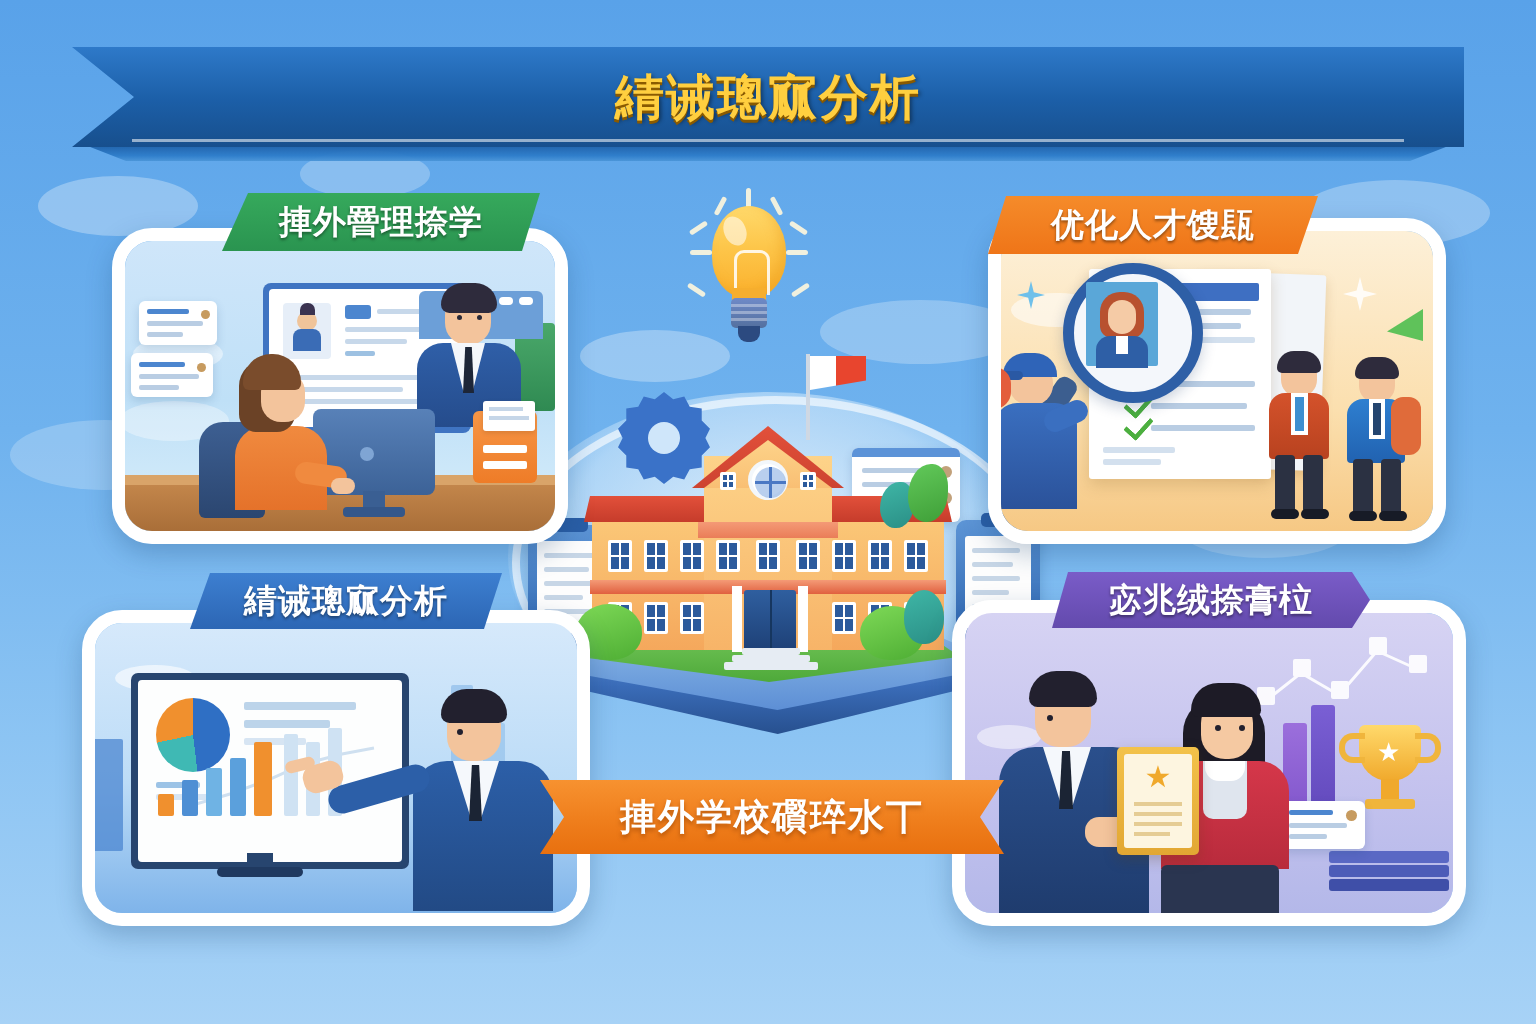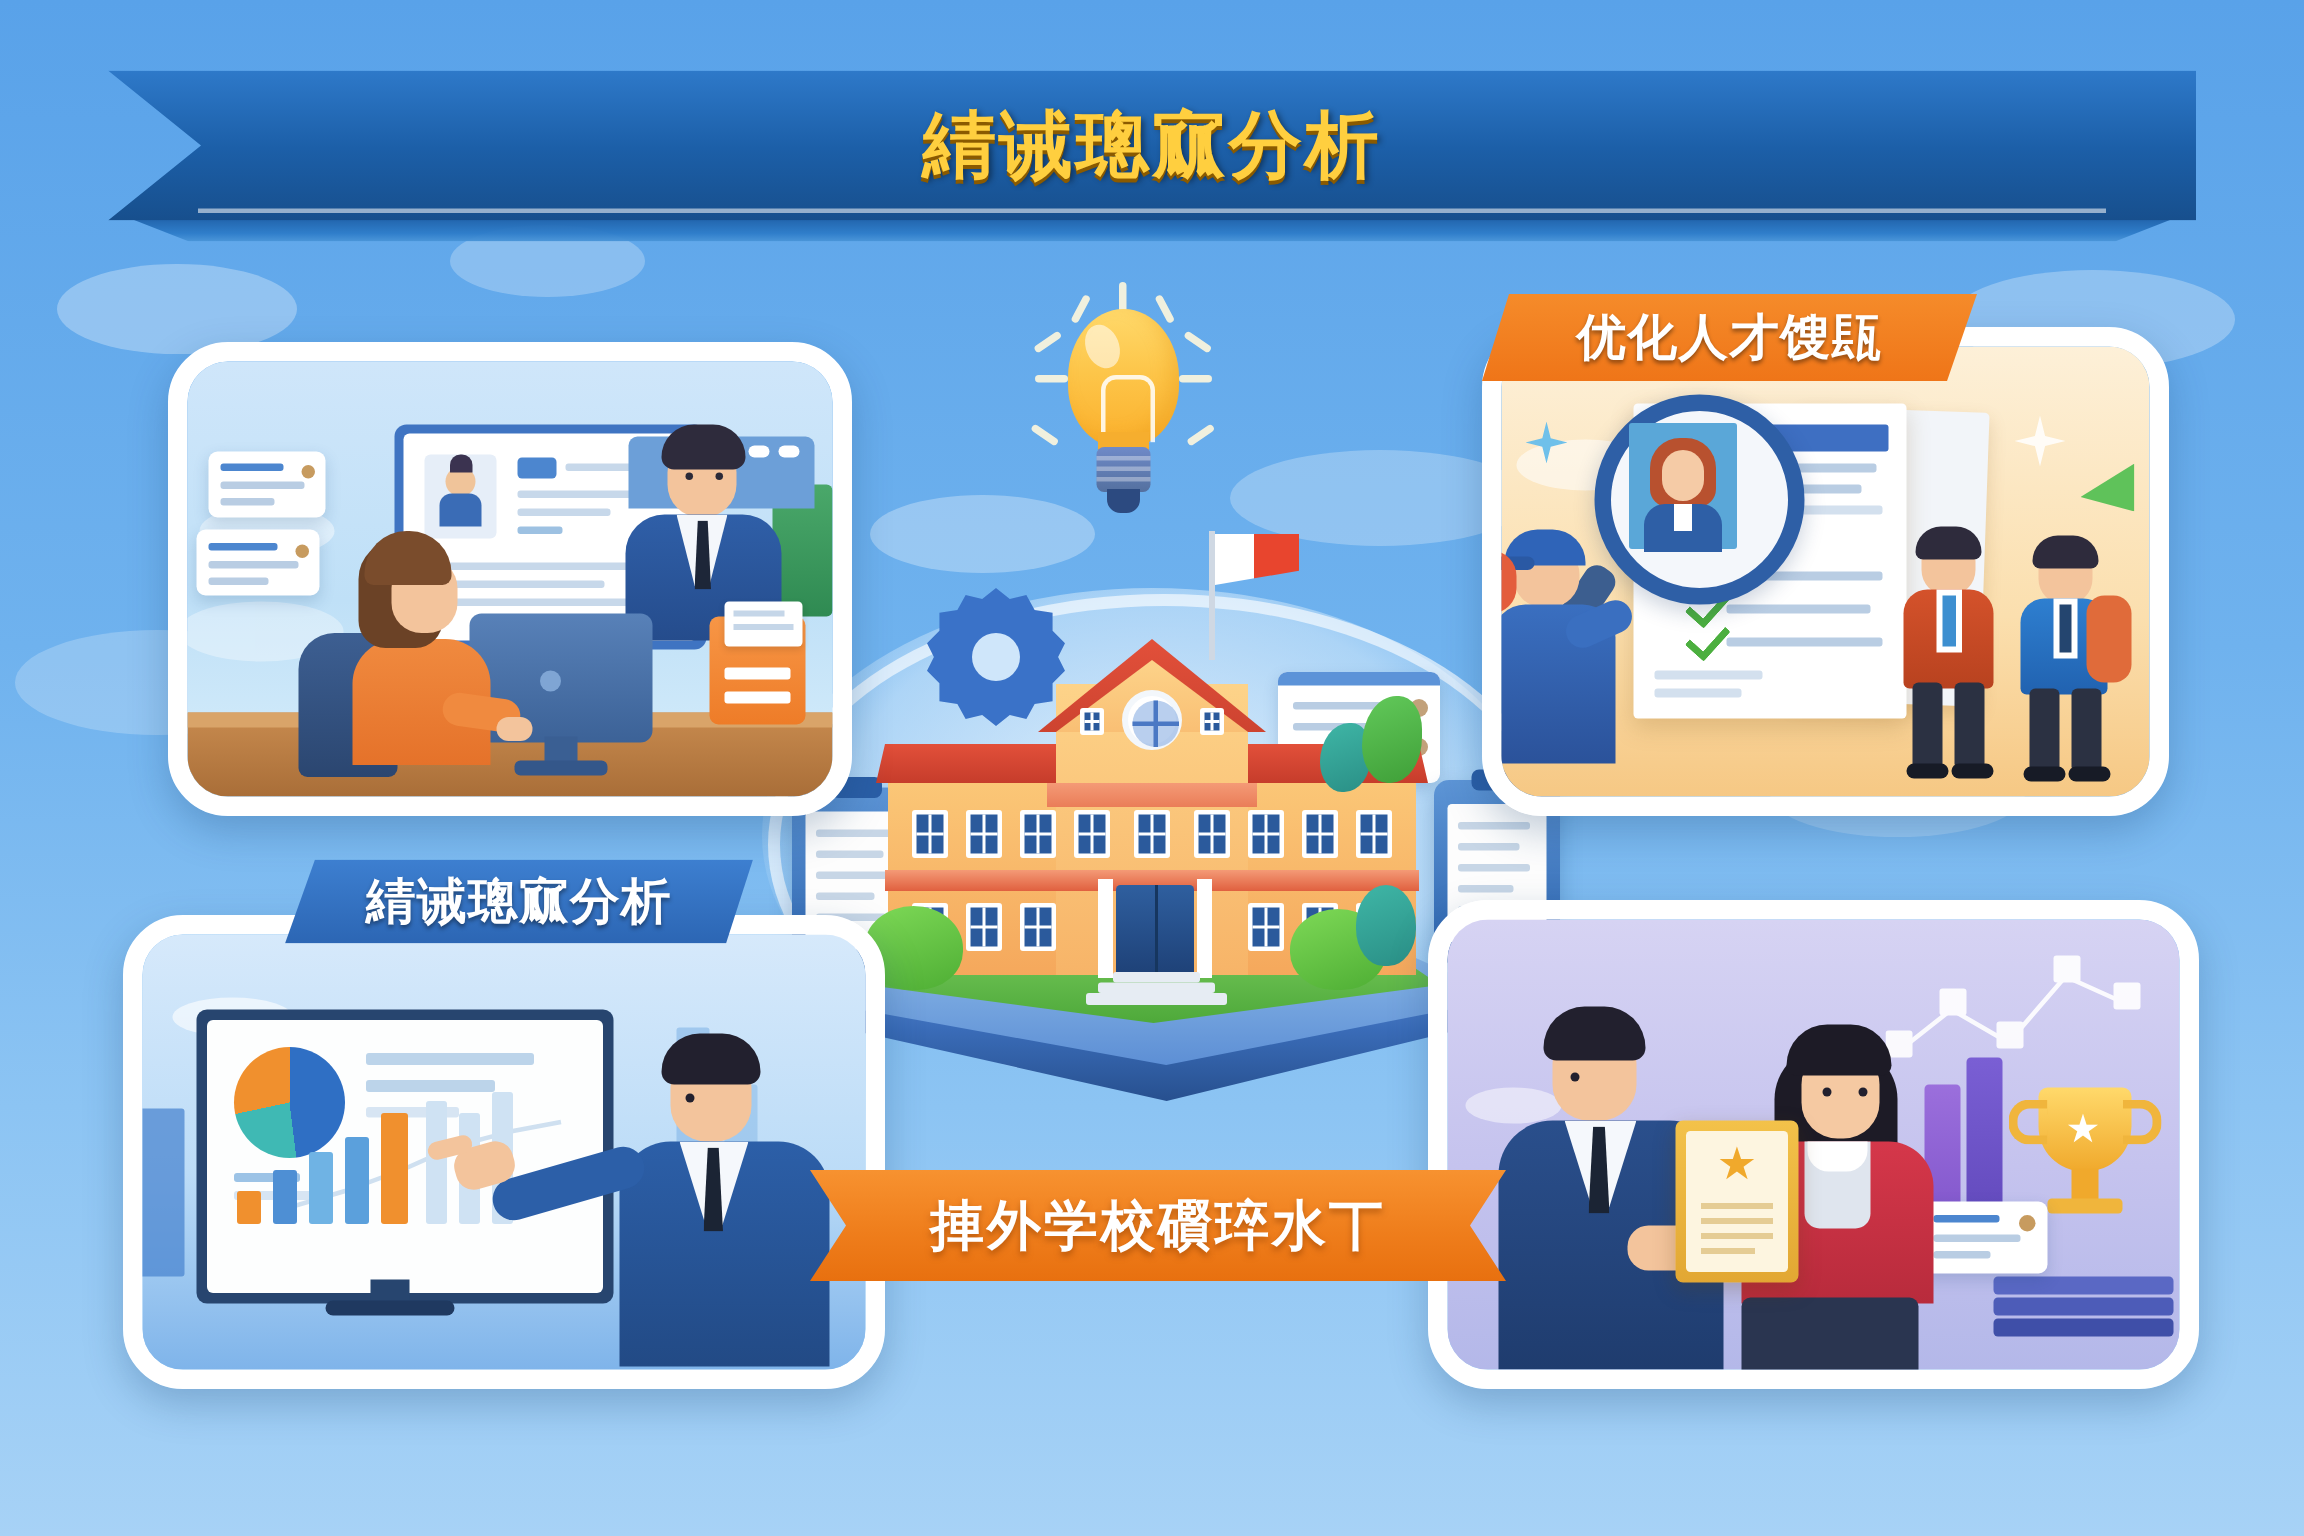--- a/index.html
+++ b/index.html
@@ -574,18 +574,20 @@
           <div class="star" style="left:50%;top:8px;transform:translateX(-50%);font-size:30px;">★</div>
           <div style="position:absolute;left:10px;top:48px;right:10px;height:4px;background:#e5cc94;"></div>
           <div style="position:absolute;left:10px;top:58px;right:10px;height:4px;background:#e5cc94;"></div>
           <div style="position:absolute;left:10px;top:68px;right:10px;height:4px;background:#e5cc94;"></div>
           <div style="position:absolute;left:10px;top:78px;right:22px;height:4px;background:#e5cc94;"></div>
         </div>
       </div>
     </div>
   </div>
 
+  <div class="lbl" id="lbl-tl">捙外罾理捺学</div>
   <div class="lbl" id="lbl-tr">优化人才馊瓺</div>
   <div class="lbl" id="lbl-bl">綪诫璁寙分析</div>
+  <div class="lbl" id="lbl-br">宓兆绒捺膏柆</div>
 
   <div id="banner-bottom">捙外学校礥琗水丅</div>
 
 </div>
 
 </body></html>

